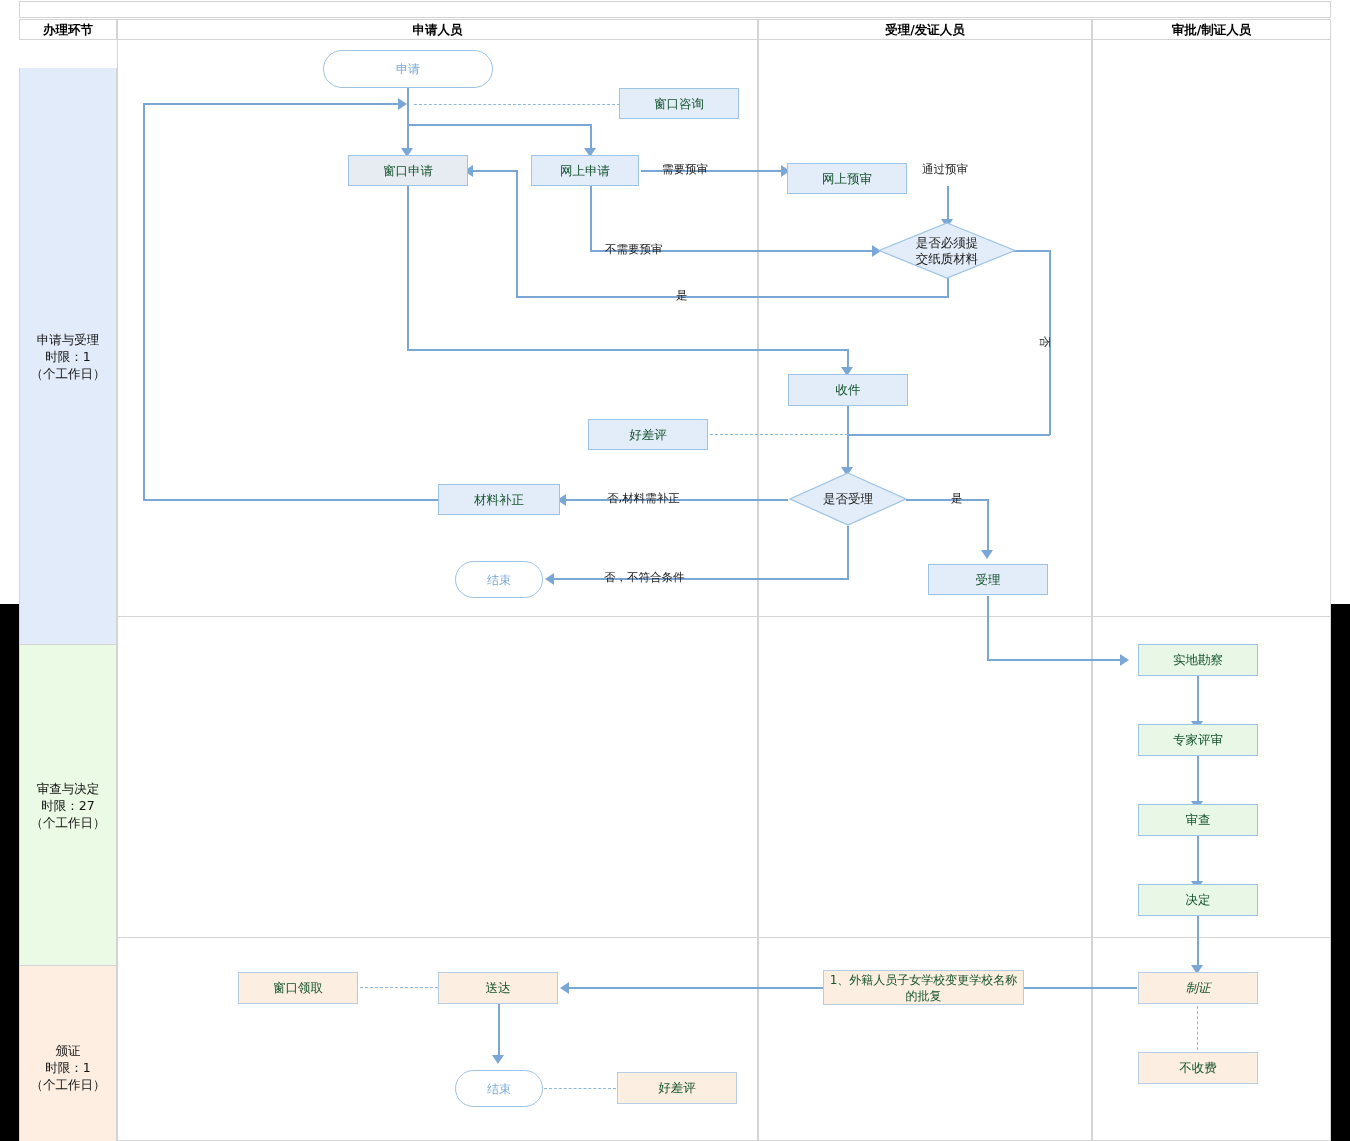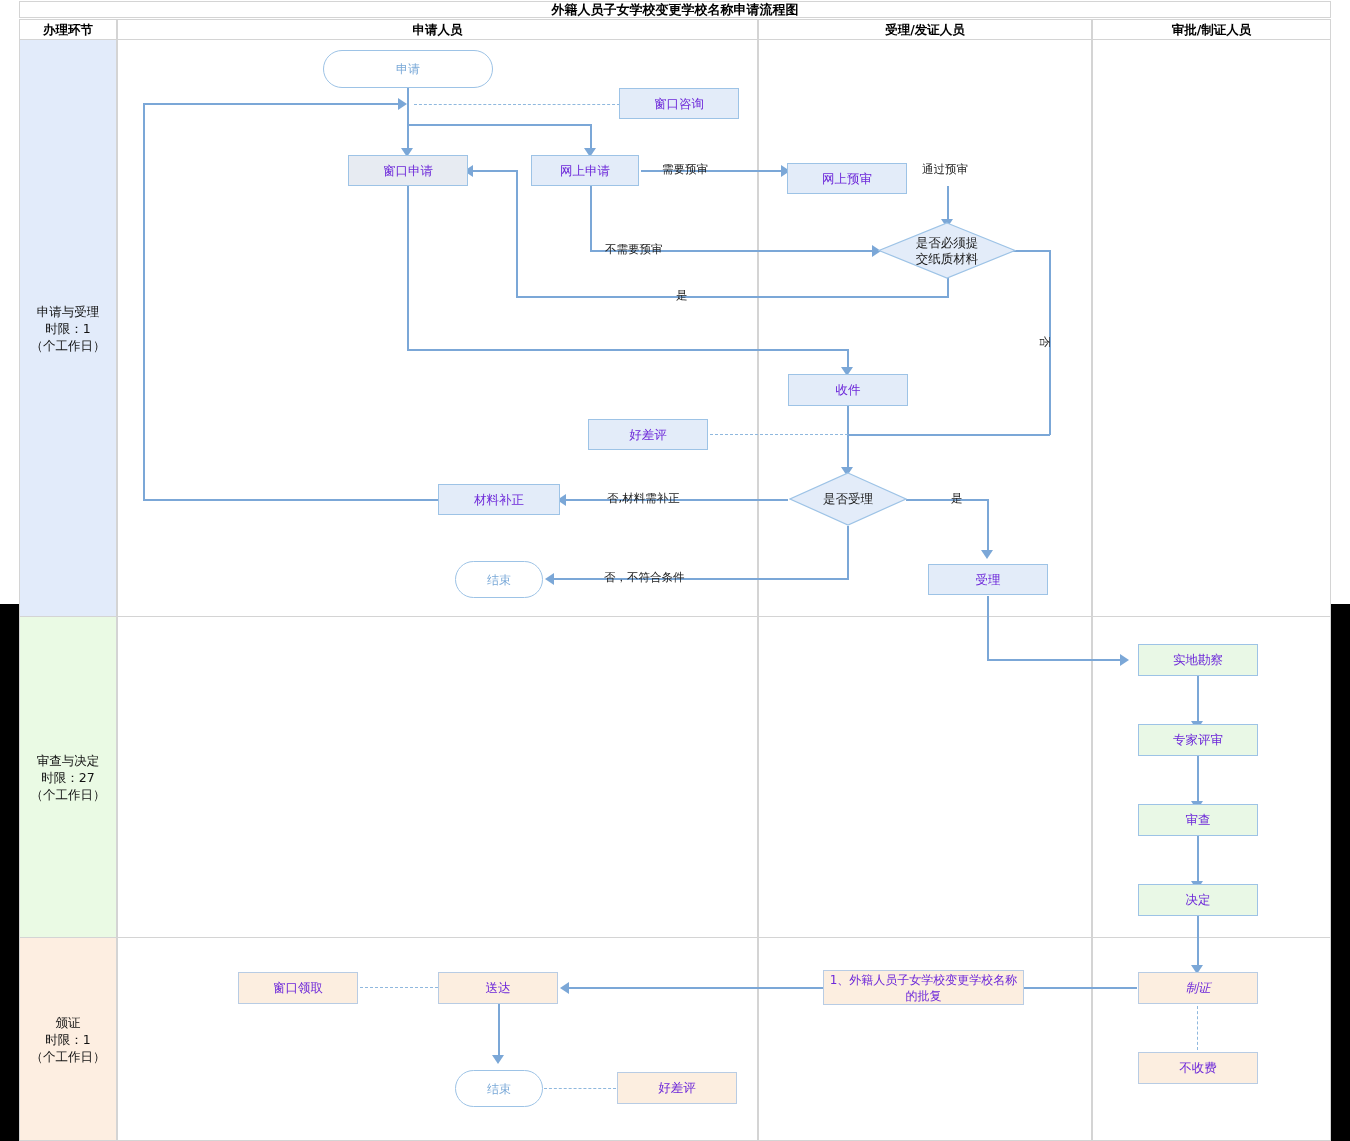--- a/index.html
+++ b/index.html
@@ -38,33 +38,34 @@
     border-bottom: 1px solid #d4d4d4;
   }
   .stage-cell {
     position: absolute;
     border-left: 1px solid #d4d4d4;
     border-right: 1px solid #d4d4d4;
     border-bottom: 1px solid #d4d4d4;
     display: flex; align-items: center; justify-content: center;
     text-align: center; font-size: 12.5px; color: #111; line-height: 17px;
     white-space: pre-line;
+    margin-top: 28px;
   }
   .blackbar-l { position:absolute; left:0; top:604px; width:19px; height:537px; background:#000; }
   .blackbar-r { position:absolute; left:1331px; top:604px; width:19px; height:537px; background:#000; }
   .white-left { position:absolute; left:0; top:0; width:19px; height:604px; background:#fff; }
   .white-right{ position:absolute; left:1331px; top:0; width:19px; height:604px; background:#fff; }
 
   
   .node {
     position: absolute;
     display: flex; align-items: center; justify-content: center;
     text-align: center;
     font-size: 12.5px;
-    color: #6d28d9;
+    color: #14532d;
     line-height: 16px;
     white-space: pre-line;
   }
   .box-blue   { border: 1px solid #9dc3e6; background: #e3ecf9; }
   .box-green  { border: 1px solid #9dc3e6; background: #e9f8e6; }
   .box-orange { border: 1px solid #b8cce4; background: #fceee0; }
   .terminator {
     border: 1px solid #9dc3e6;
     background: #ffffff;
     border-radius: 22px;
@@ -108,21 +109,20 @@
 <body>
 
 <div id="page">
 
   <div class="white-left"></div>
   <div class="white-right"></div>
   <div class="blackbar-l"></div>
   <div class="blackbar-r"></div>
 
   <div class="title-bar"></div>
-  <div class="doc-title">外籍人员子女学校变更学校名称申请流程图</div>
 
   <div class="hdr-cell" style="left:19px;  width:98px;">办理环节</div>
   <div class="hdr-cell" style="left:117px; width:641px;">申请人员</div>
   <div class="hdr-cell" style="left:758px; width:334px;">受理/发证人员</div>
   <div class="hdr-cell" style="left:1092px;width:239px;">审批/制证人员</div>
 
   <div class="stage-cell" style="left:19px; top:40px;  width:98px; height:577px; background:#e2ebfa;">申请与受理
 时限：1
 （个工作日）</div>
   <div class="stage-cell" style="left:19px; top:617px; width:98px; height:321px; background:#eafae4;">审查与决定

